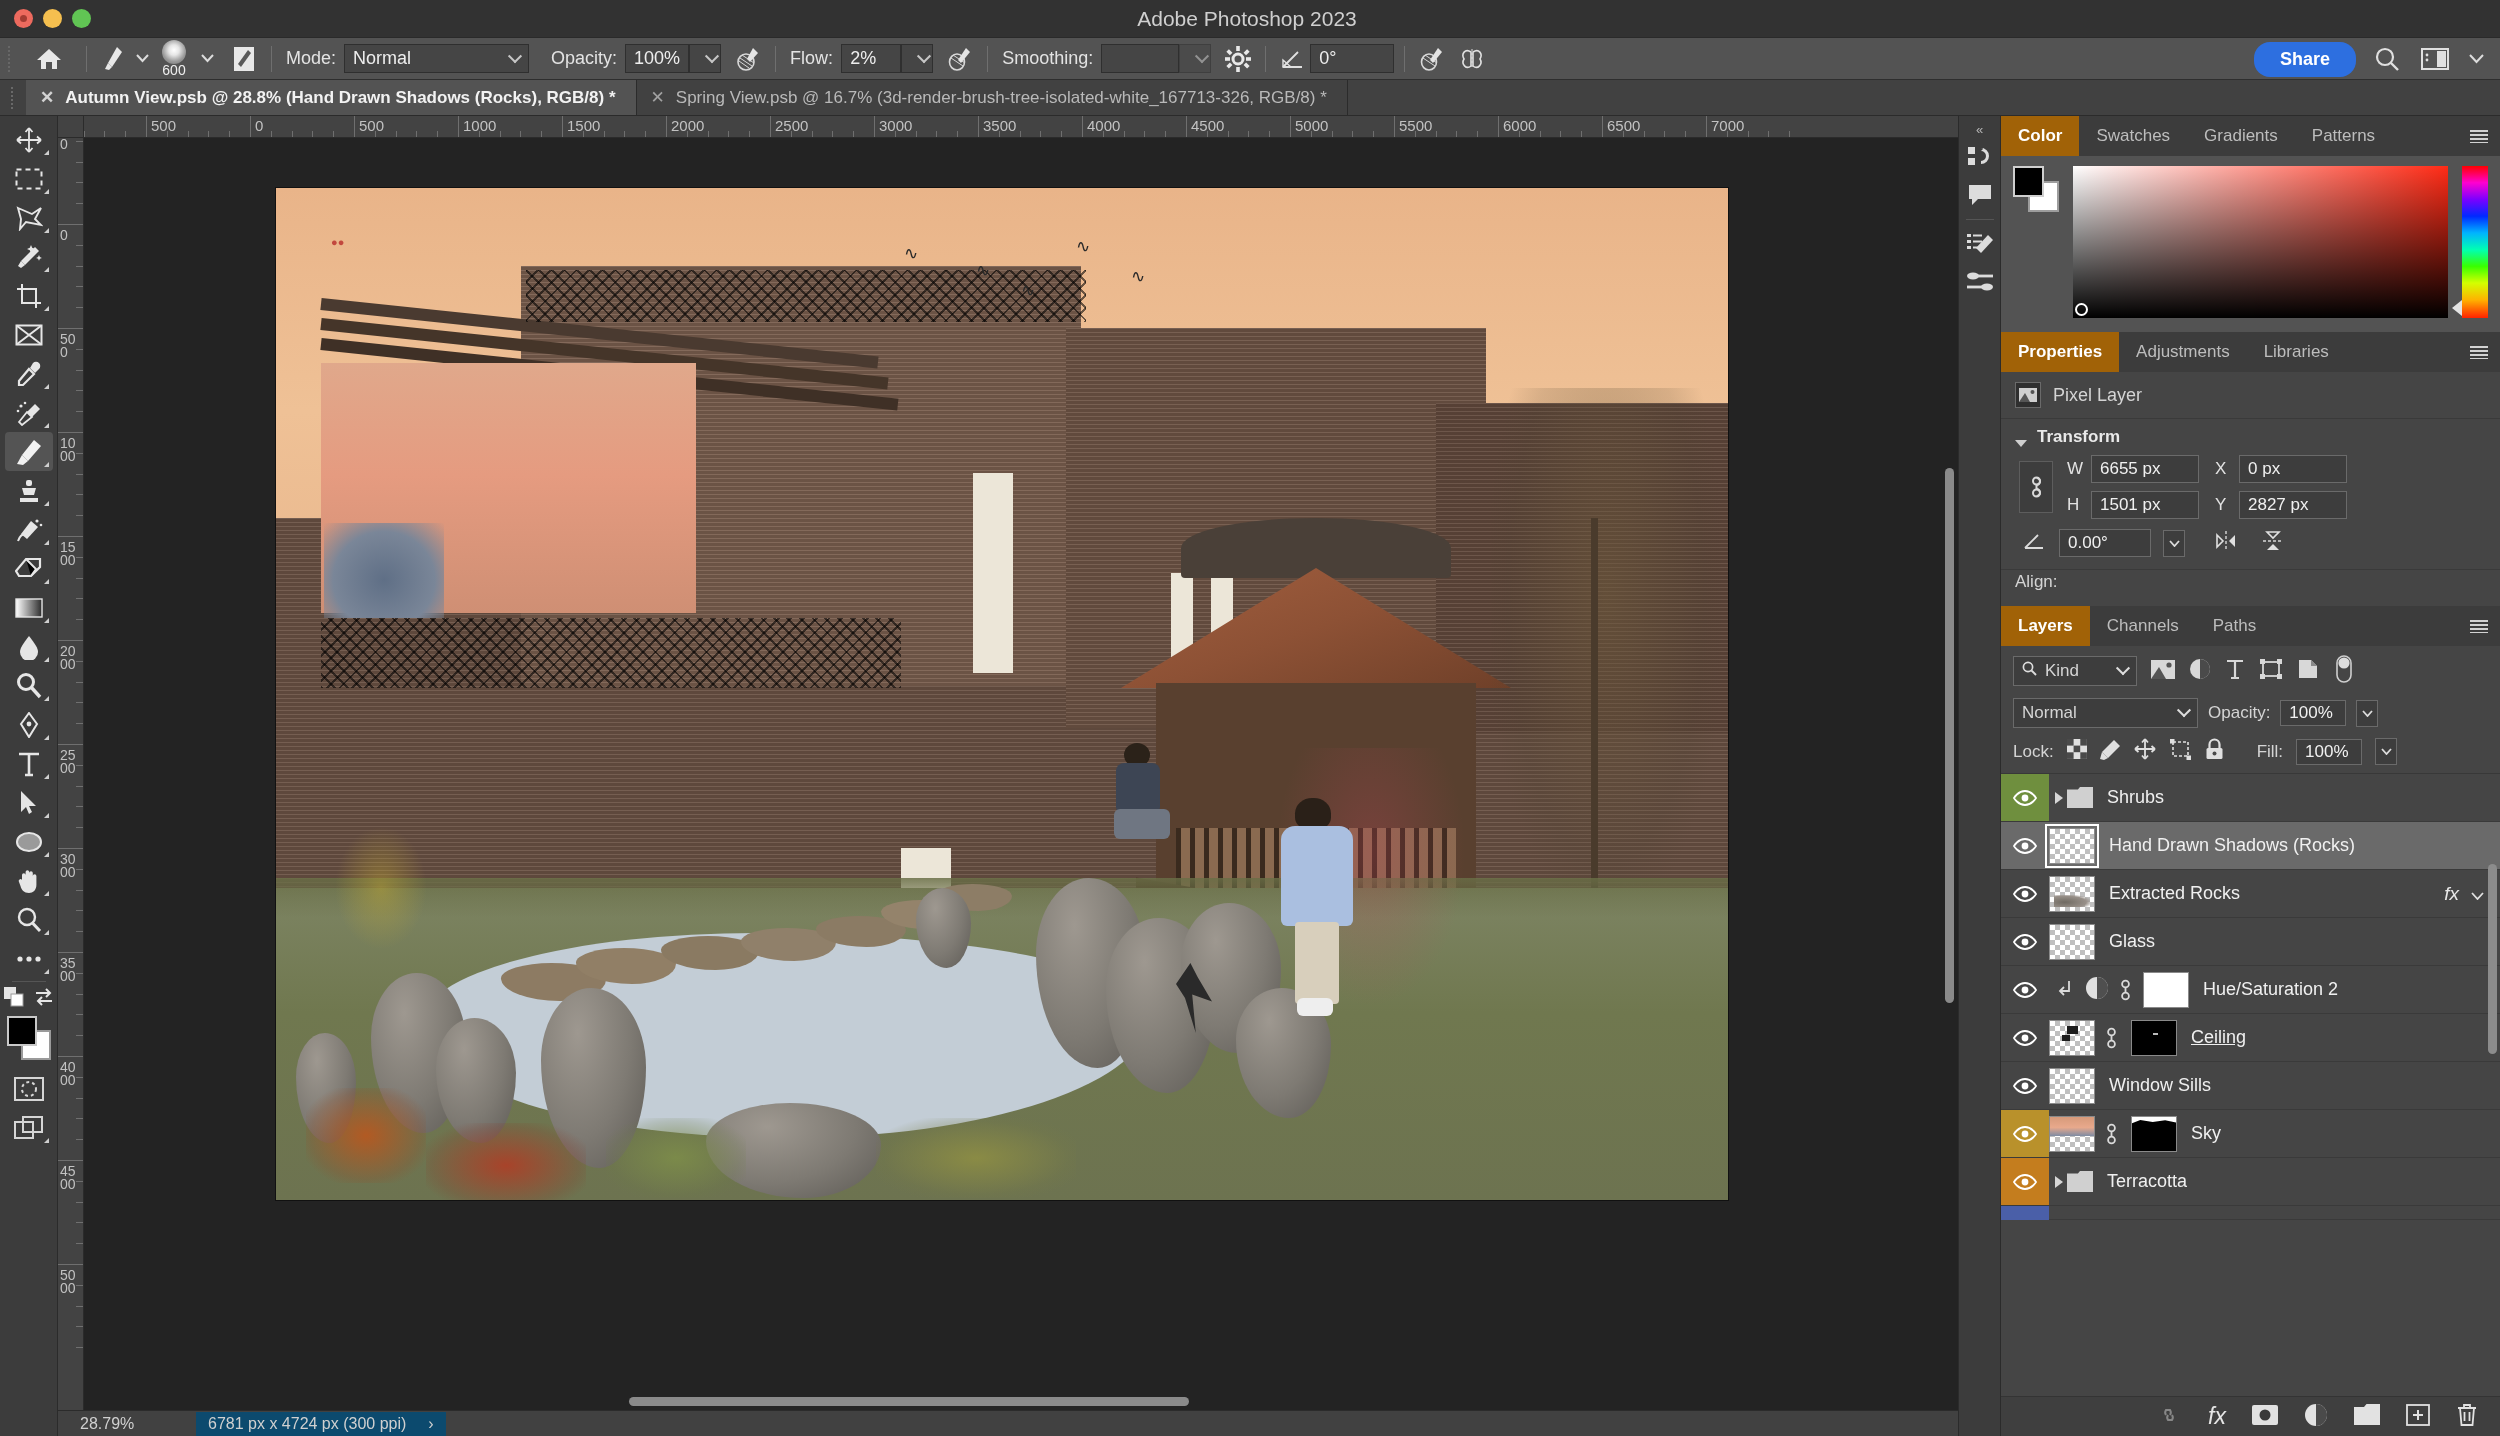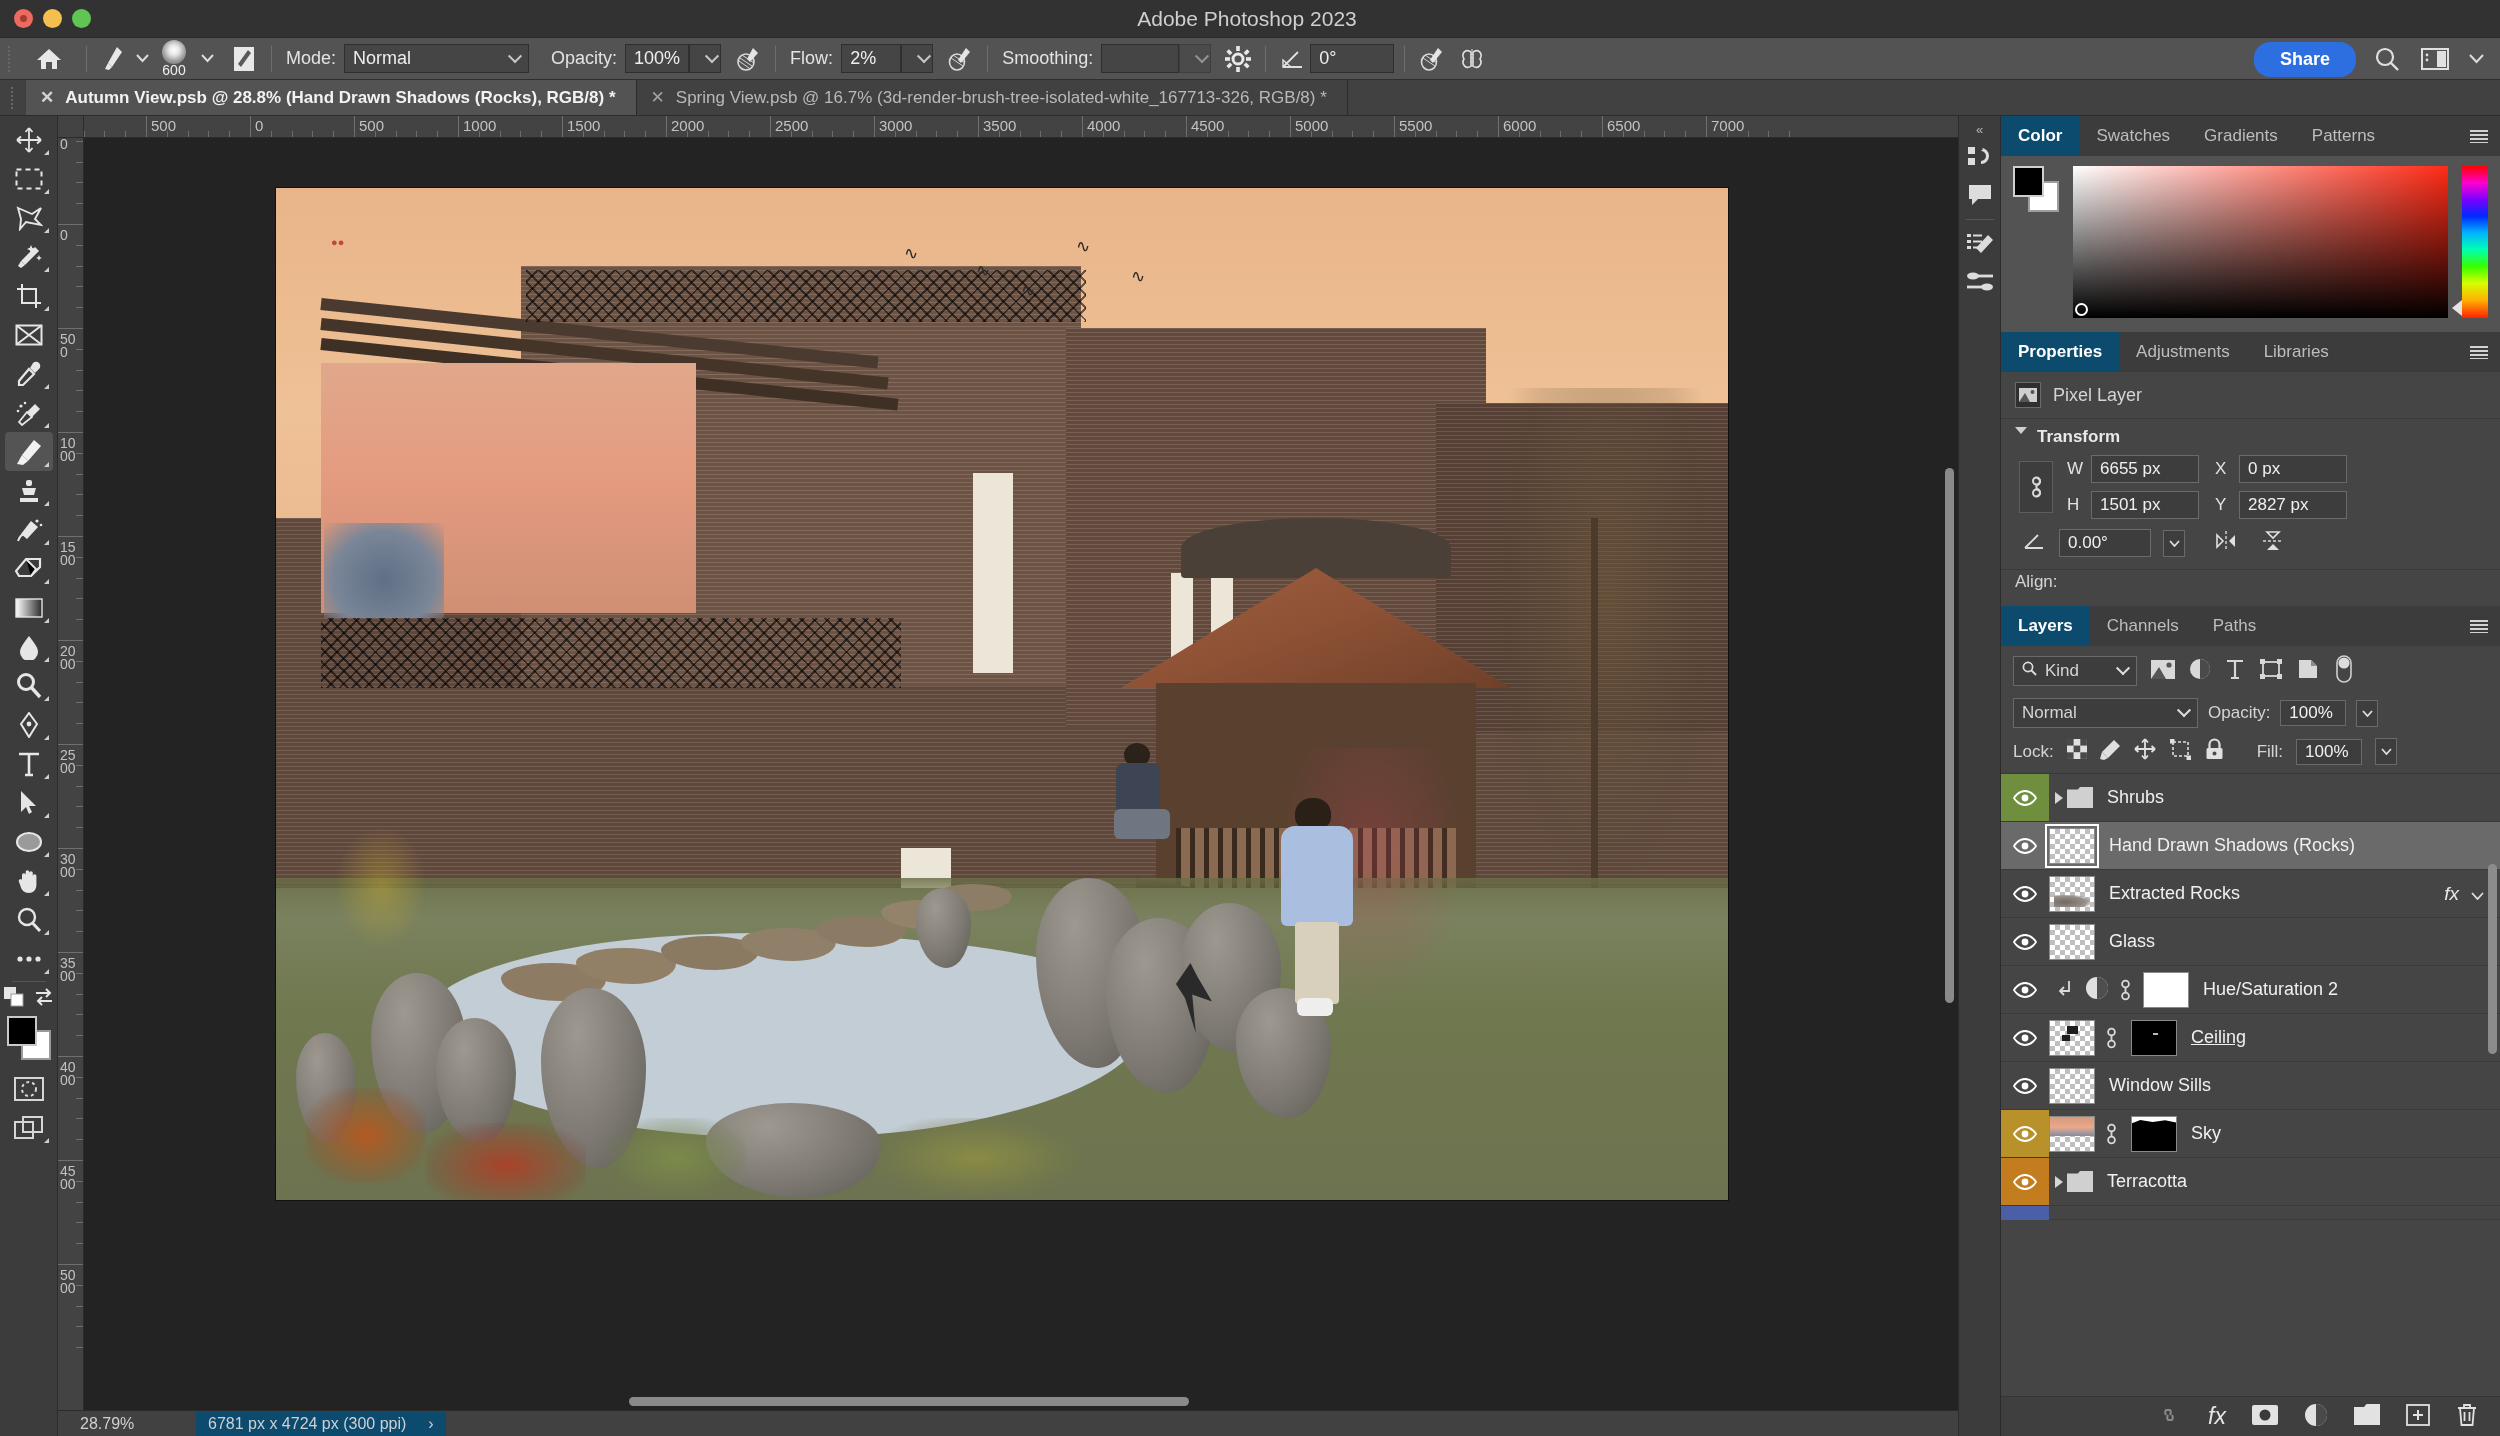--- a/index.html
+++ b/index.html
@@ -152,21 +152,21 @@
           color:#dcdcdc; cursor:default;}
   .rrsep{ width:28px; height:1px; background:#555; margin:5px 0;}
 
   
   .panels{ width:500px; flex:0 0 500px; background:#454545; display:flex; flex-direction:column;
            border-left:1px solid #2b2b2b; min-height:0;}
   .ptabs{ height:40px; flex:0 0 40px; display:flex; align-items:stretch; background:#3c3c3c;
           position:relative;}
   .ptab{ display:flex; align-items:center; padding:0 17px; font-size:17px; color:#bdbdbd;
          cursor:default;}
-  .ptab.active{ background:#0c4a6e; color:#fff; font-weight:bold;}
+  .ptab.active{ background:#a16207; color:#fff; font-weight:bold;}
   .pmenu{ margin-left:auto; display:flex; align-items:center; padding-right:12px;}
   .hamb{ width:18px; height:13px; background:repeating-linear-gradient(to bottom,#d2d2d2 0 2px,transparent 2px 4px);}
 
   .colorpanel{ background:#535353; padding:10px 12px 14px 12px; flex:0 0 auto;}
   .colorrow{ display:flex; gap:14px; align-items:flex-start;}
   .cswatch{ position:relative; width:46px; height:46px; flex:0 0 46px;}
   .cswatch .fg{position:absolute;left:0;top:0;width:31px;height:31px;background:#000;border:2px solid #cfcfcf;z-index:2;}
   .cswatch .bg{position:absolute;left:15px;top:15px;width:31px;height:31px;background:#fff;border:2px solid #9d9d9d;}
   .cfield{ flex:1 1 auto; height:152px; position:relative;
     background:
@@ -178,21 +178,21 @@
   .chue{ width:26px; height:152px; flex:0 0 26px; position:relative;
     background:linear-gradient(to bottom,#ff0000 0%,#ff00d0 11%,#7b00ff 22%,#0029ff 33%,
       #00b3ff 44%,#00ffb3 55%,#38ff00 66%,#d4ff00 77%,#ffb300 88%,#ff2200 100%);}
   .chue .hmark{ position:absolute; right:100%; bottom:2px; width:0;height:0;
     border-top:8px solid transparent;border-bottom:8px solid transparent;border-right:10px solid #e4e4e4;}
 
   .propbody{ flex:0 0 auto; background:#454545; position:relative;}
   .proprow{ display:flex; align-items:center; gap:12px; padding:10px 14px;}
   .thumbicon{ width:26px;height:26px;background:#2f2f2f;border:1px solid #6a6a6a;
     display:flex;align-items:center;justify-content:center;}
-  .sectiontitle{ display:flex; align-items:flex-start; gap:10px; padding:8px 14px 4px 14px;
+  .sectiontitle{ display:flex; align-items:flex-end; gap:10px; padding:8px 14px 4px 14px;
     font-size:17px; font-weight:bold; color:#e9e9e9;}
   .chev{ width:0;height:0;border-left:6px solid transparent;border-right:6px solid transparent;
     border-top:7px solid #cfcfcf;}
   .tfgrid{ display:flex; align-items:center; gap:14px; padding:4px 14px 10px 18px;}
   .linkbox{ width:34px;height:52px;background:#3d3d3d;border:1px solid #5d5d5d;
     display:flex;align-items:center;justify-content:center;}
   .tfcols{ display:flex; flex-direction:column; gap:8px;}
   .tfline{ display:flex; align-items:center; gap:8px;}
   .tflbl{ font-size:17px; width:16px; color:#e2e2e2;}
   .tfinput{ background:#3d3d3d;border:1px solid #6a6a6a;color:#f0f0f0;font-size:17px;

